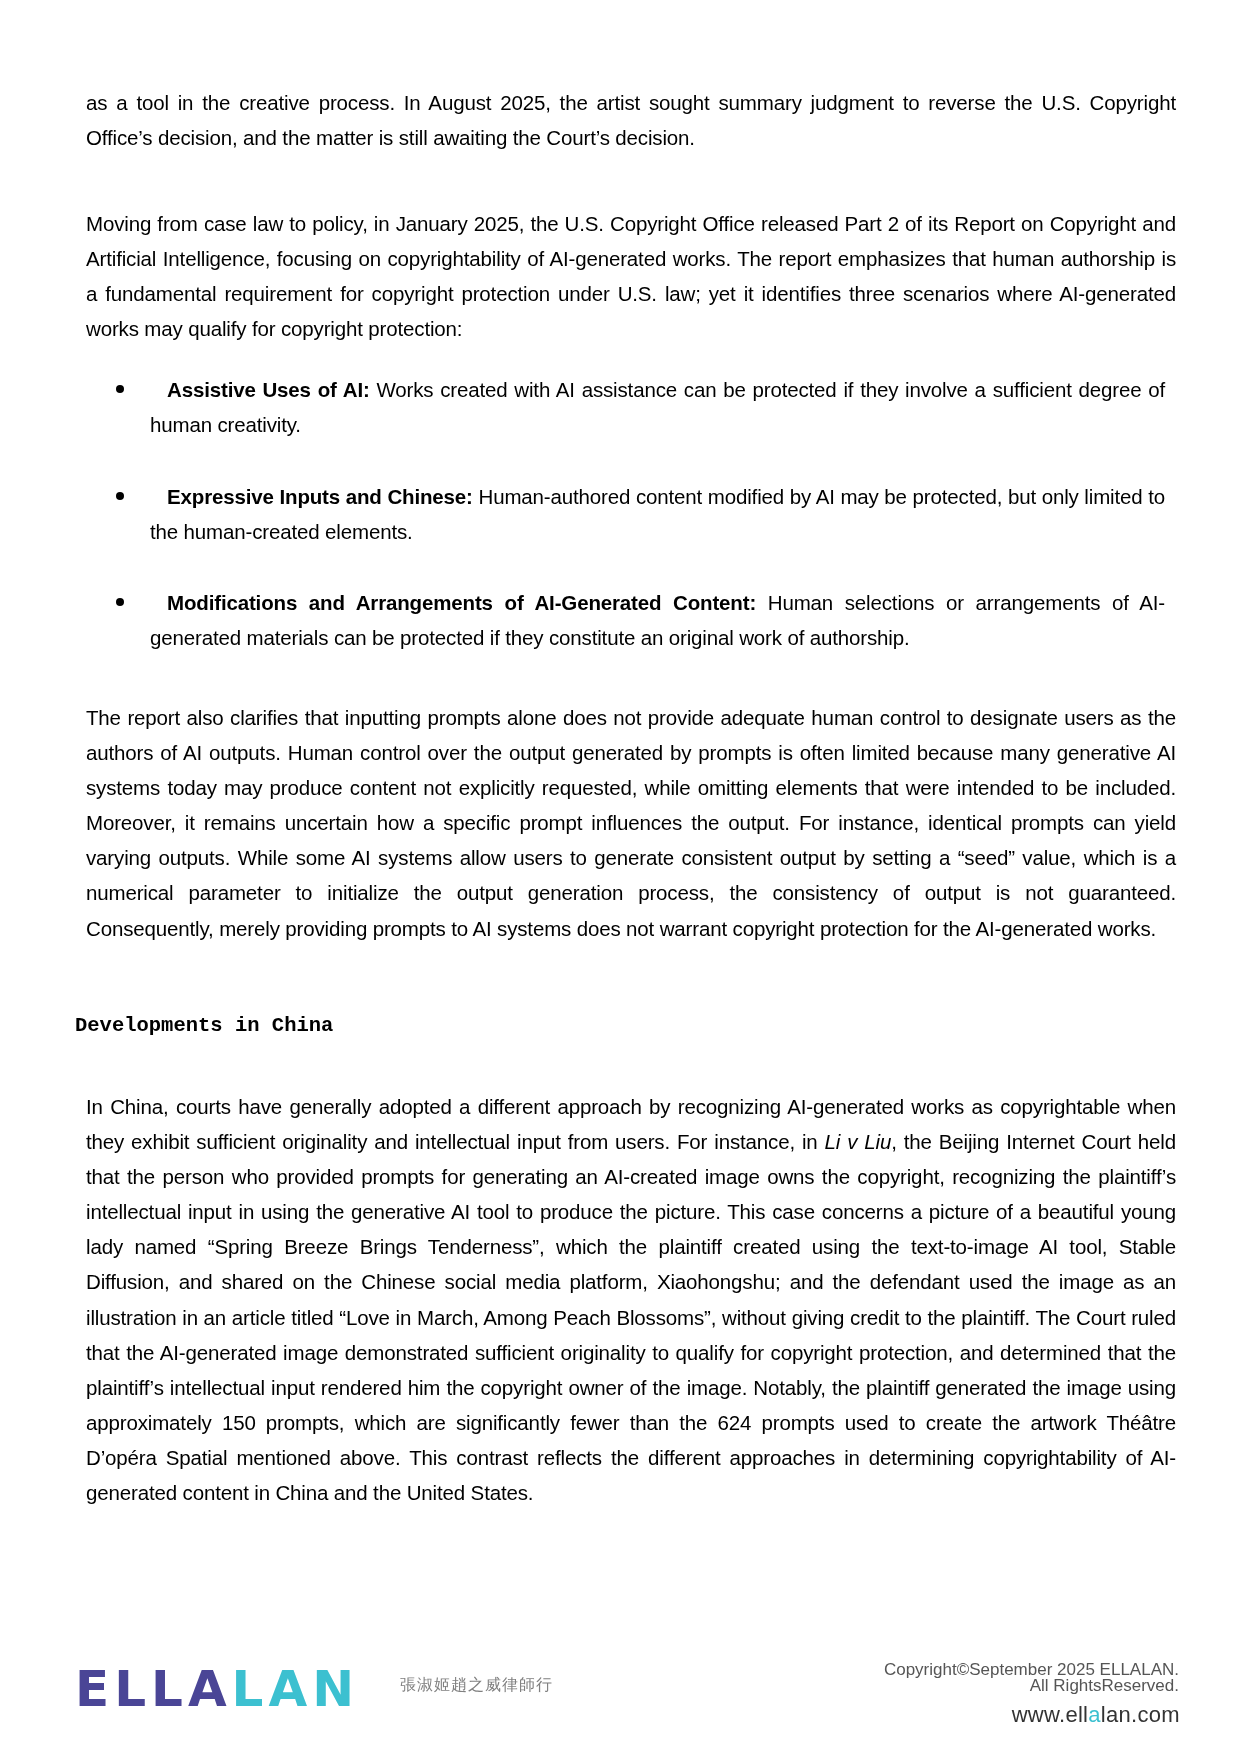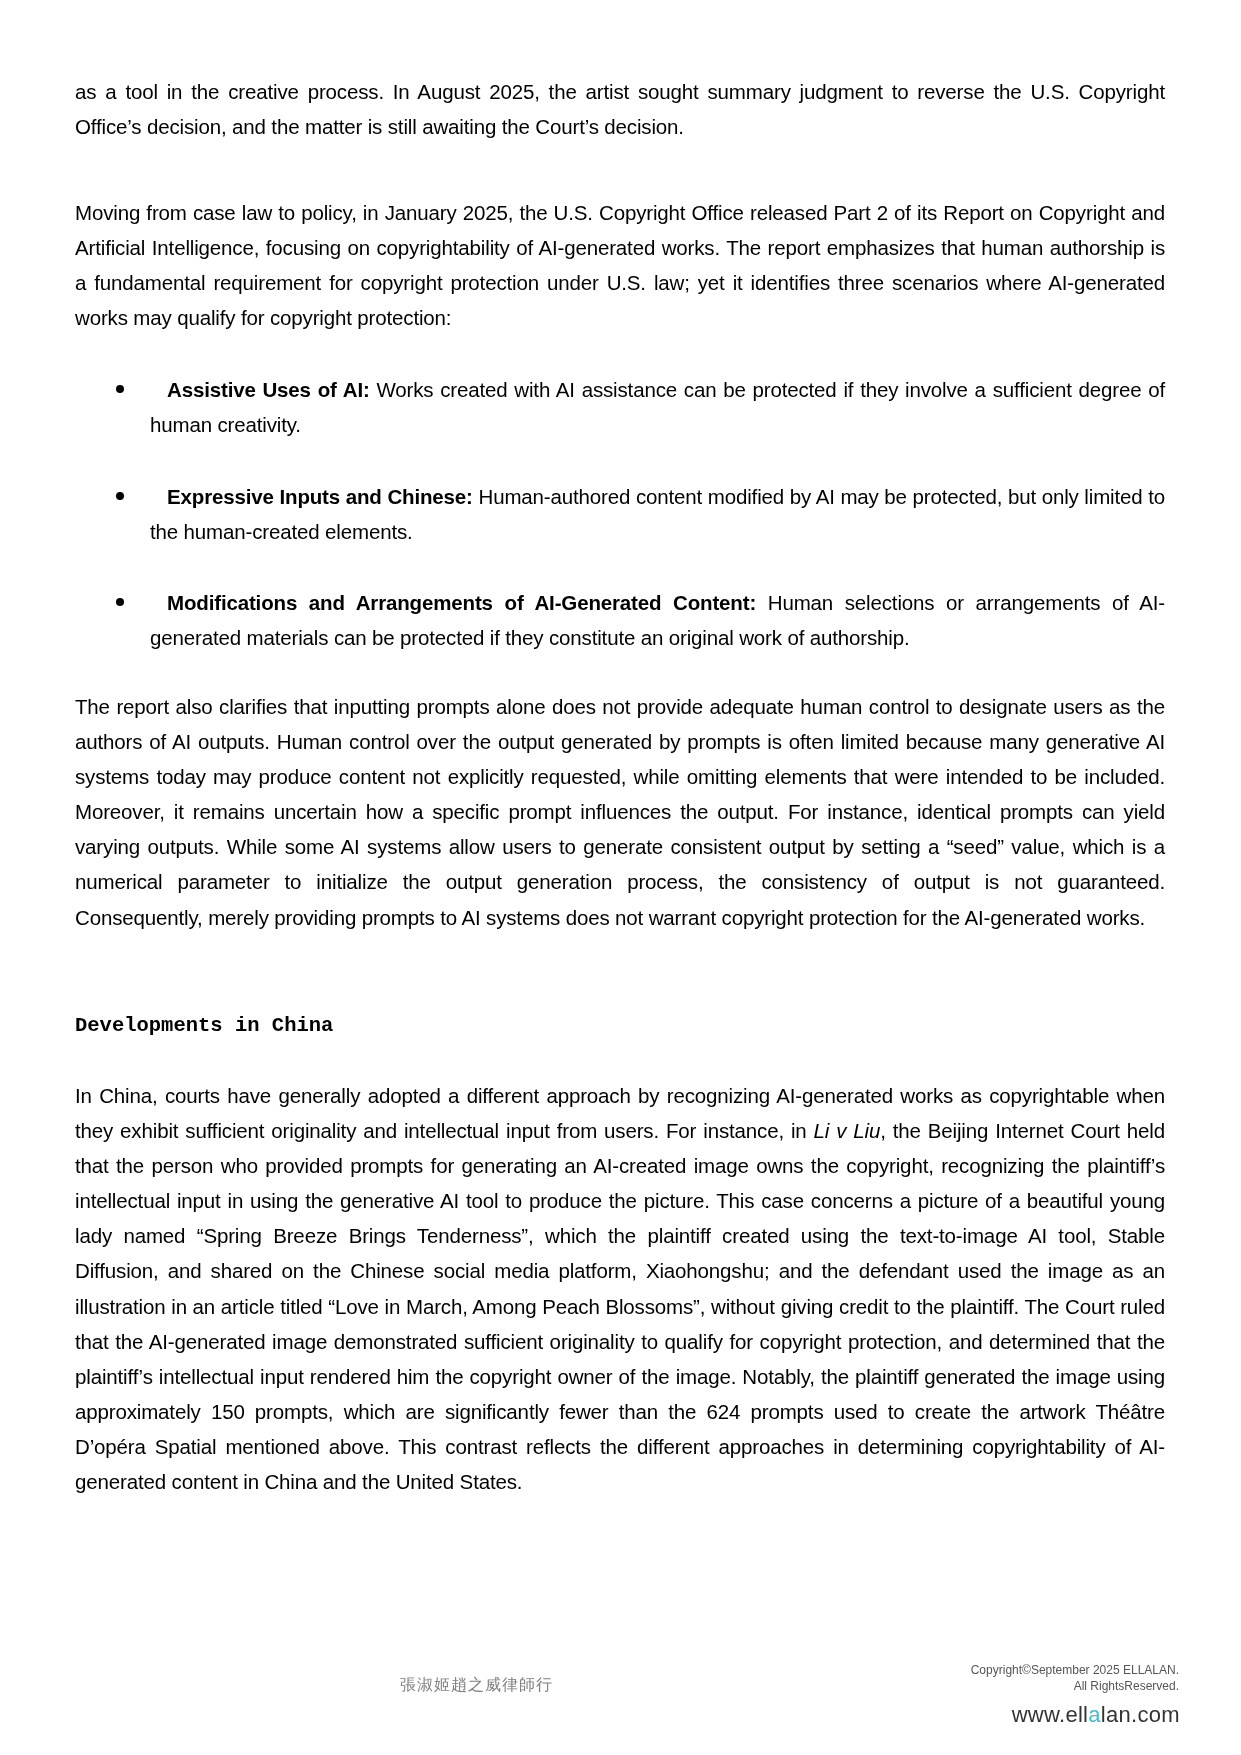--- a/index.html
+++ b/index.html
@@ -1,35 +1,35 @@
 <!DOCTYPE html>
 <html><head>
 <meta charset="utf-8">
 <style>
   html, body { margin: 0; padding: 0; background: #ffffff; }
   body { width: 1241px; height: 1755px; position: relative; overflow: hidden;
          font-family: "Liberation Sans", "DejaVu Sans", sans-serif; color: #000; }
   .page { position: absolute; left: 0; top: 0; width: 1241px; height: 1755px; }
   .p { position: absolute; left: 75px; width: 1090px; font-size: 20.5px; line-height: 35.1px;
-       text-align: justify; margin: 0; letter-spacing: -0.15px; }
+       text-align: justify; margin: 11px; letter-spacing: -0.15px; }
   .p.last-left { text-align-last: left; }
   .h { position: absolute; left: 75px; font-size: 20.5px; line-height: 35px; font-weight: bold; margin: 0; font-family: Liberation Mono, monospace; }
   .bullet { position: absolute; left: 75px; width: 1090px; }
   .bullet .dot { position: absolute; left: 41px; top: 13px; width: 8px; height: 8px; border-radius: 50%; background: #000; }
   .bullet .txt { position: absolute; left: 75px; width: 1015px; font-size: 20.5px; line-height: 35.1px;
                  text-align: justify; letter-spacing: -0.15px; }
   .bullet .txt b { font-weight: bold; margin-left: 17px; }
   i { font-style: italic; }
   .logo { position: absolute; left: 75px; top: 1666px; height: 46px; display: flex; align-items: center; }
   .logo .word { font-family: "DejaVu Sans", sans-serif; font-weight: bold; font-size: 50px; line-height: 46px; letter-spacing: 5px; }
   .logo .ella { color: #4a4596; }
   .logo .alan { color: #3cc0d0; }
   .cn { position: absolute; left: 400px; top: 1675px; font-size: 16px; color: #808080; letter-spacing: 1px;
         font-family: "DejaVu Sans", sans-serif; }
-  .copy { position: absolute; right: 62px; top: 1662px; text-align: right; font-size: 12px; line-height: 16px; color: #555; }
+  .copy { position: absolute; right: 62px; top: 1662px; text-align: right; font-size: 17px; line-height: 16px; color: #555; }
   .www { position: absolute; right: 61px; top: 1702px; font-size: 22px; color: #333; letter-spacing: 0.3px; }
   .www .a { color: #3cc0d0; }
 </style>
 </head>
 <body>
 
 <div class="page">
 
   <p class="p last-left" style="top:74px;">as a tool in the creative process. In August 2025, the artist sought summary judgment to reverse the U.S. Copyright Office’s decision, and the matter is still awaiting the Court’s decision.</p>
 
@@ -49,20 +49,24 @@
     <span class="dot"></span>
     <div class="txt" style="text-align-last:left;"><b>Modifications and Arrangements of AI-Generated Content:</b><span> Human selections or arrangements of AI-generated materials can be protected if they constitute an original work of authorship.</span></div>
   </div>
 
   <p class="p last-left" style="top:689px;">The report also clarifies that inputting prompts alone does not provide adequate human control to designate users as the authors of AI outputs. Human control over the output generated by prompts is often limited because many generative AI systems today may produce content not explicitly requested, while omitting elements that were intended to be included. Moreover, it remains uncertain how a specific prompt influences the output. For instance, identical prompts can yield varying outputs. While some AI systems allow users to generate consistent output by setting a “seed” value, which is a numerical parameter to initialize the output generation process, the consistency of output is not guaranteed. Consequently, merely providing prompts to AI systems does not warrant copyright protection for the AI-generated works.</p>
 
   <h2 class="h" style="top:1008px;">Developments in China</h2>
 
   <p class="p last-left" style="top:1078px;"><span>In China, courts have generally adopted a different approach by recognizing AI-generated works as copyrightable when they exhibit sufficient originality and intellectual input from users. For instance, in </span><i>Li v Liu</i><span>, the Beijing Internet Court held that the person who provided prompts for generating an AI-created image owns the copyright, recognizing the plaintiff’s intellectual input in using the generative AI tool to produce the picture. This case concerns a picture of a beautiful young lady named “Spring Breeze Brings Tenderness”, which the plaintiff created using the text-to-image AI tool, Stable Diffusion, and shared on the Chinese social media platform, Xiaohongshu; and the defendant used the image as an illustration in an article titled “Love in March, Among Peach Blossoms”, without giving credit to the plaintiff. The Court ruled that the AI-generated image demonstrated sufficient originality to qualify for copyright protection, and determined that the plaintiff’s intellectual input rendered him the copyright owner of the image. Notably, the plaintiff generated the image using approximately 150 prompts, which are significantly fewer than the 624 prompts used to create the artwork Théâtre D’opéra Spatial mentioned above. This contrast reflects the different approaches in determining copyrightability of AI-generated content in China and the United States.</span></p>
 
+  <div class="logo">
+    <span class="word ella">ELLA</span>
+      <span class="word alan">LAN</span>
+  </div>
   <div class="cn">張淑姬趙之威律師行</div>
 
   <div class="copy">
     <div>Copyright©September 2025 ELLALAN.</div>
     <div>All RightsReserved.</div>
   </div>
   <div class="www"><span>www.ell</span><span class="a">a</span><span>lan.com</span></div>
 
 </div>
 

